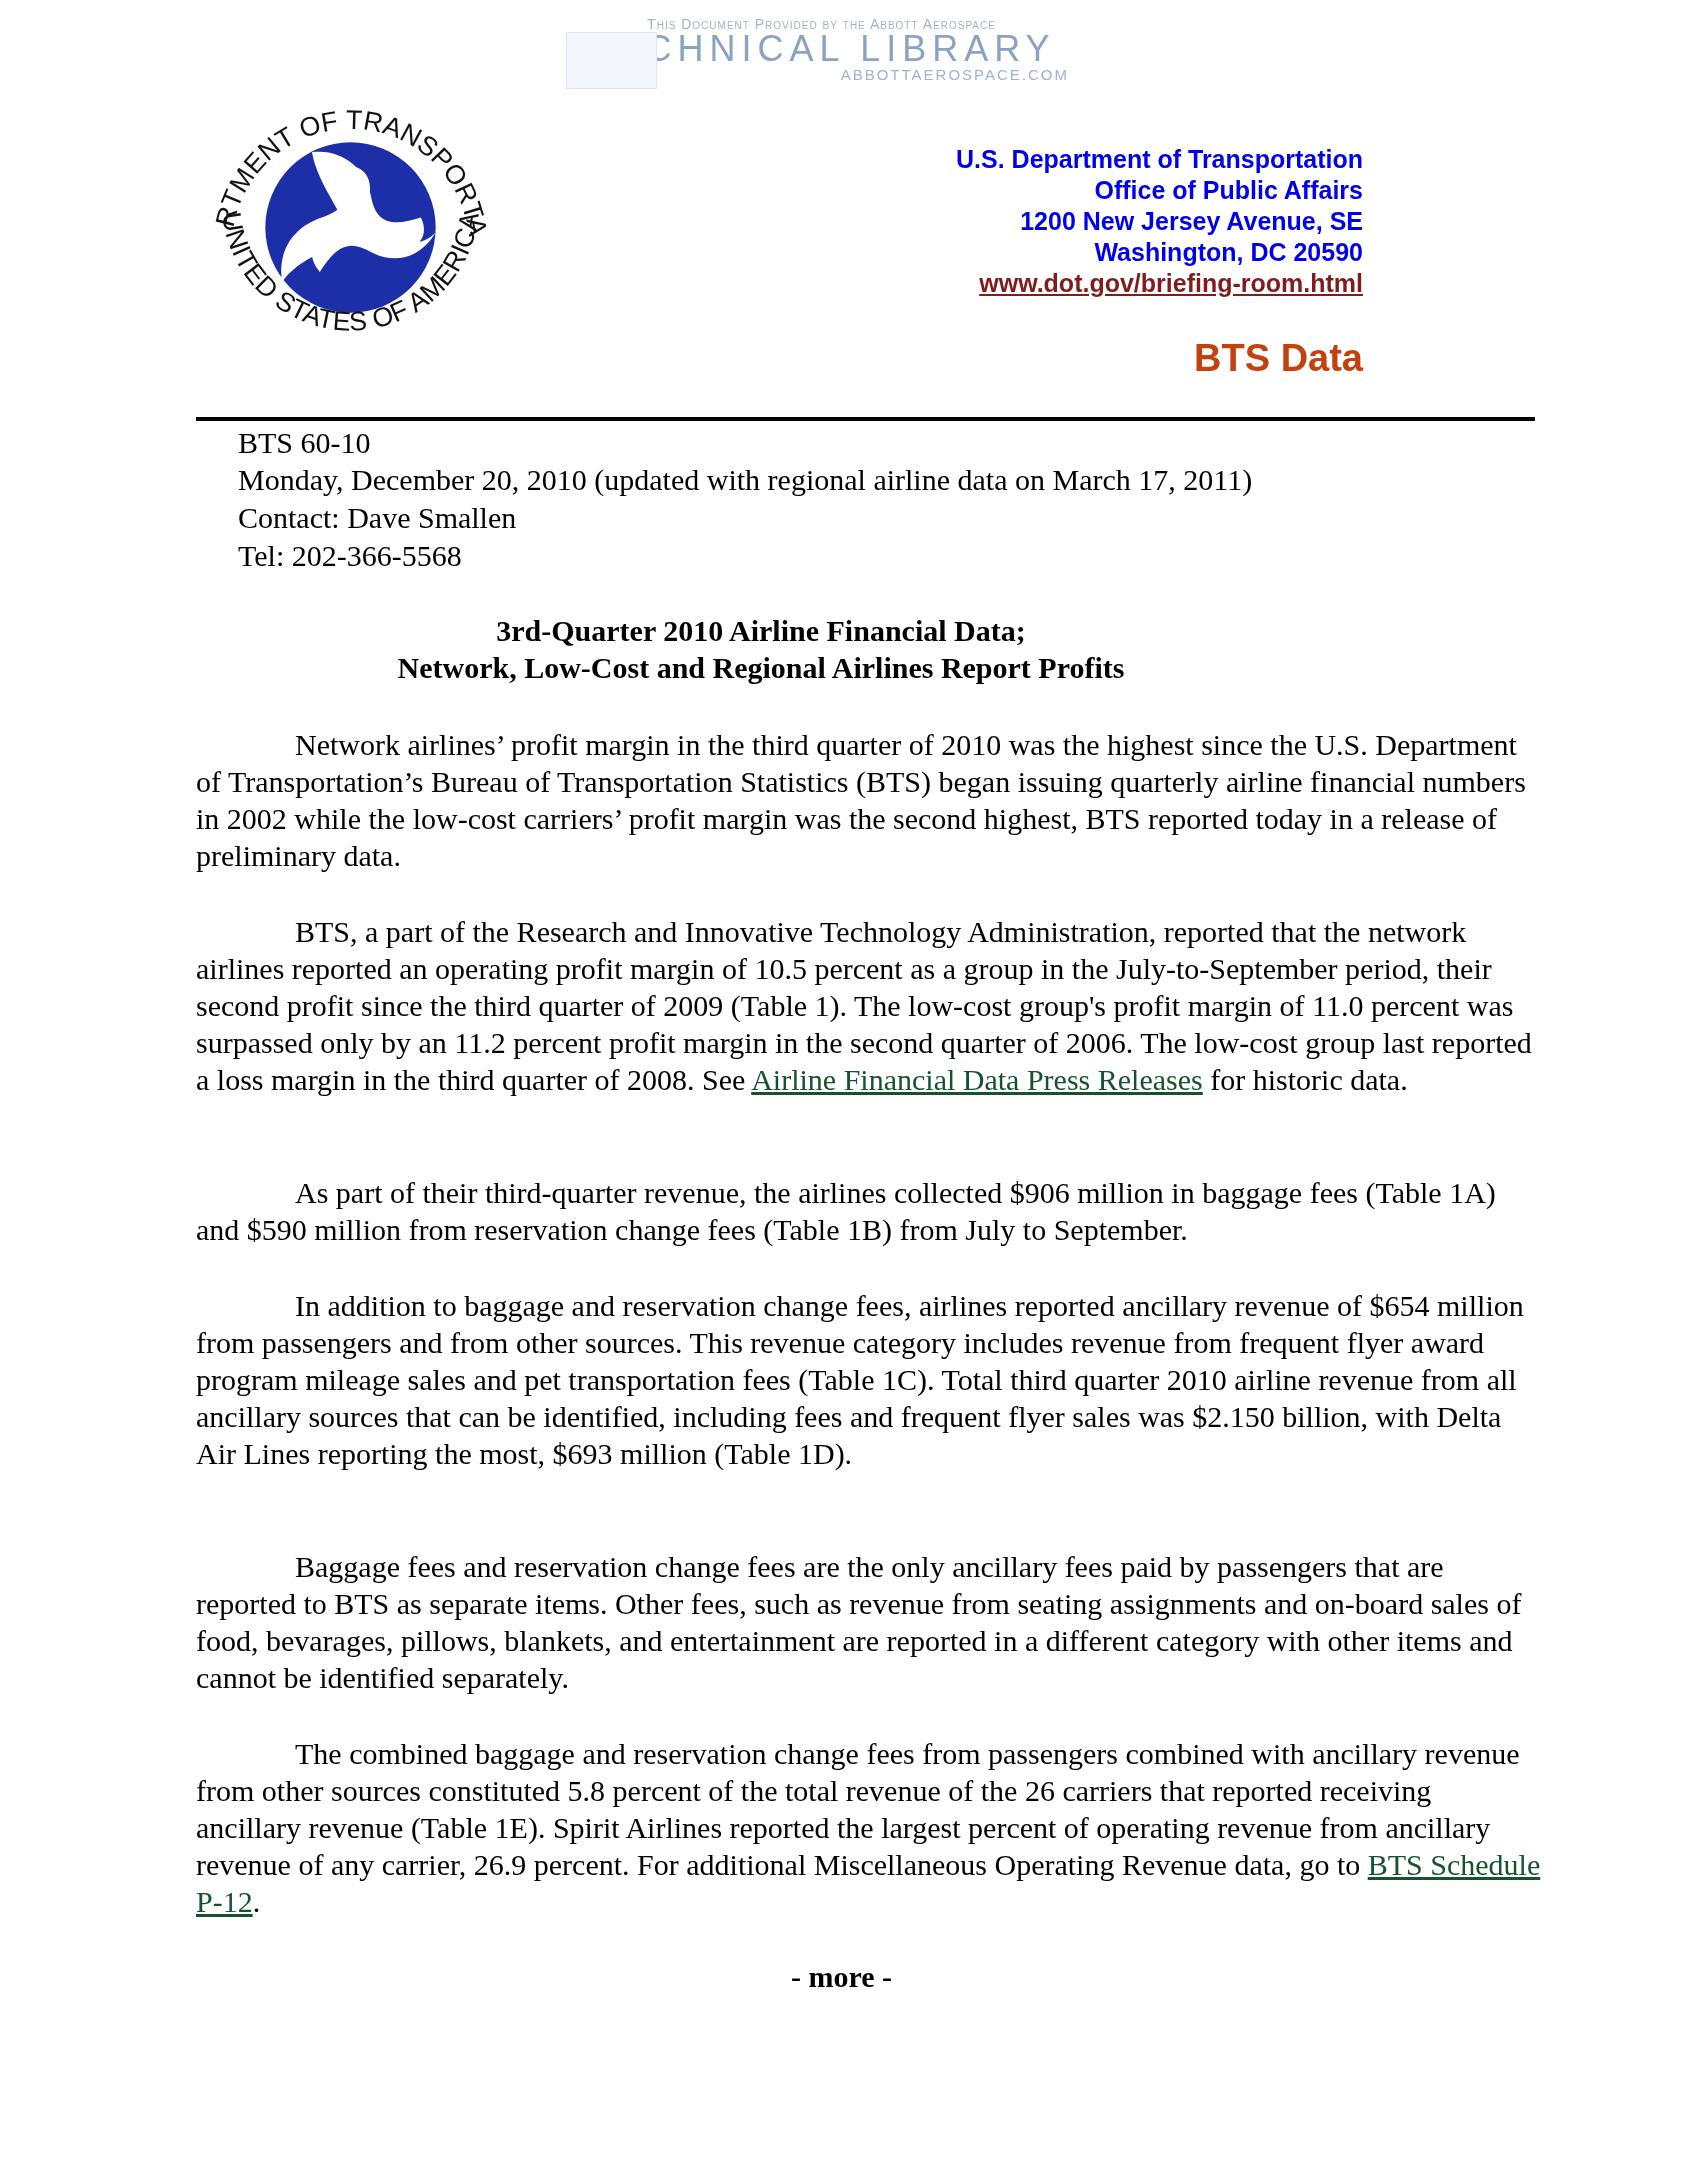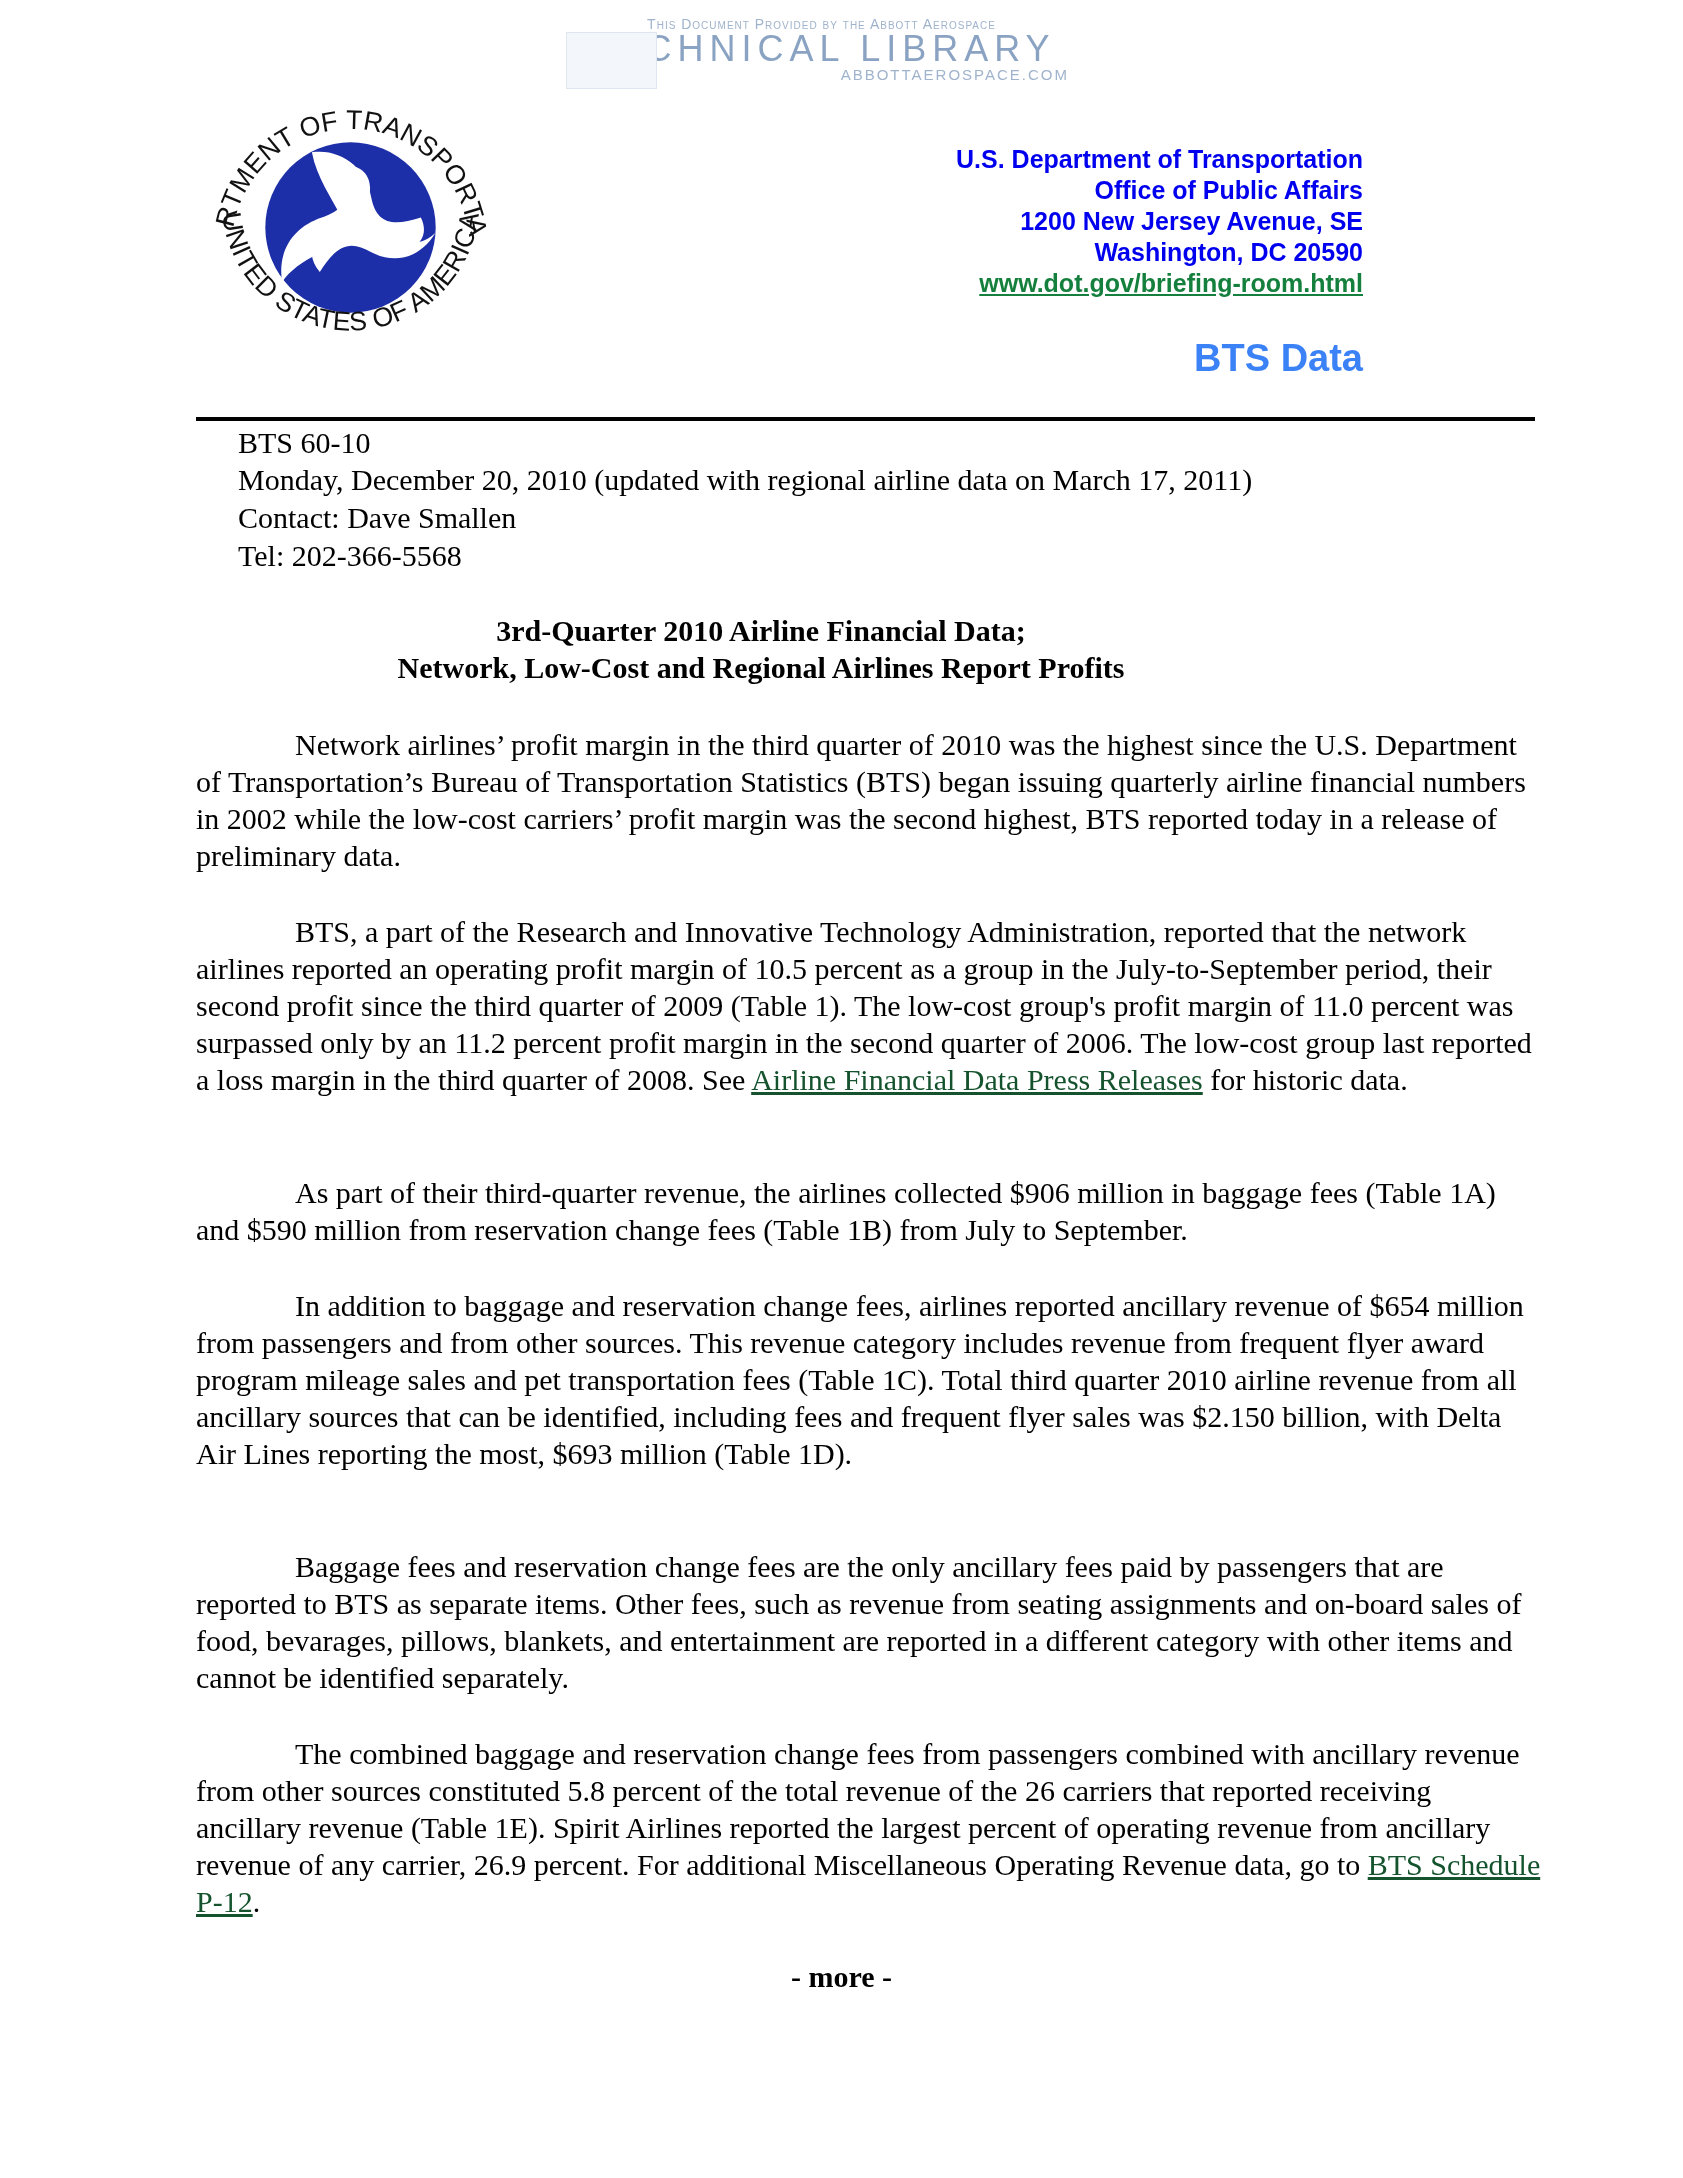--- a/index.html
+++ b/index.html
@@ -4,22 +4,22 @@
 <style>
   html,body{margin:0;padding:0;background:#fff;}
   body{width:1683px;height:2178px;position:relative;overflow:hidden;font-family:"Liberation Serif",serif;color:#000;}
   .wm{position:absolute;left:564px;top:4px;width:515px;text-align:center;color:#9fb3cc;font-family:"Liberation Sans",sans-serif;margin-top:12px;}
   .wm .l1{font-size:14px;letter-spacing:1px;font-variant:small-caps;}
   .wm .l2{font-size:36px;letter-spacing:6px;line-height:34px;color:#8aa3c2;}
   .wm .l3{font-size:15px;letter-spacing:2px;text-align:right;padding-right:10px;}
   .wm .page{position:absolute;left:2px;top:16px;width:89px;height:55px;border:1px solid #dfe6ef;background:#f3f6fa;}
   .logo{position:absolute;left:193px;top:69px;width:315px;height:315px;}
   .hdr{position:absolute;right:320px;top:144px;text-align:right;font-family:"Liberation Sans",sans-serif;font-weight:bold;font-size:25px;line-height:31px;color:#0000ee;}
-  .hdr a{color:#15803d;text-decoration:underline;}
-  .btsdata{position:absolute;right:320px;top:337px;font-family:"Liberation Sans",sans-serif;font-weight:bold;font-size:38px;color:#3b82f6;}
+  .hdr a{color:#7f1d1d;text-decoration:underline;}
+  .btsdata{position:absolute;right:320px;top:337px;font-family:"Liberation Sans",sans-serif;font-weight:bold;font-size:38px;color:#c2410c;}
   .rule{position:absolute;left:196px;top:417px;width:1339px;height:4px;background:#000;}
   .ln{position:absolute;left:196px;font-size:30px;white-space:nowrap;line-height:34px;margin-left:42px;}
   .title{position:absolute;left:0;width:1522px;text-align:center;font-weight:bold;font-size:30px;line-height:34px;}
   .para{position:absolute;left:196px;width:1346px;font-size:30px;line-height:37px;text-indent:99px;text-align:left;}
   .para a{color:#14532d;text-decoration:underline;}
   .more{position:absolute;left:0;width:1683px;text-align:center;font-weight:bold;font-size:30px;}
 </style>
 </head>
 <body>
 

